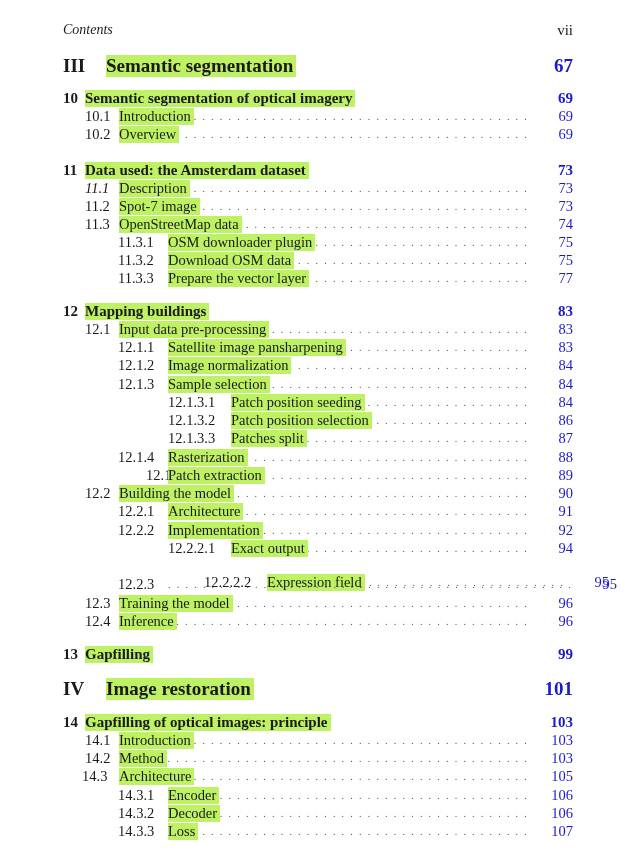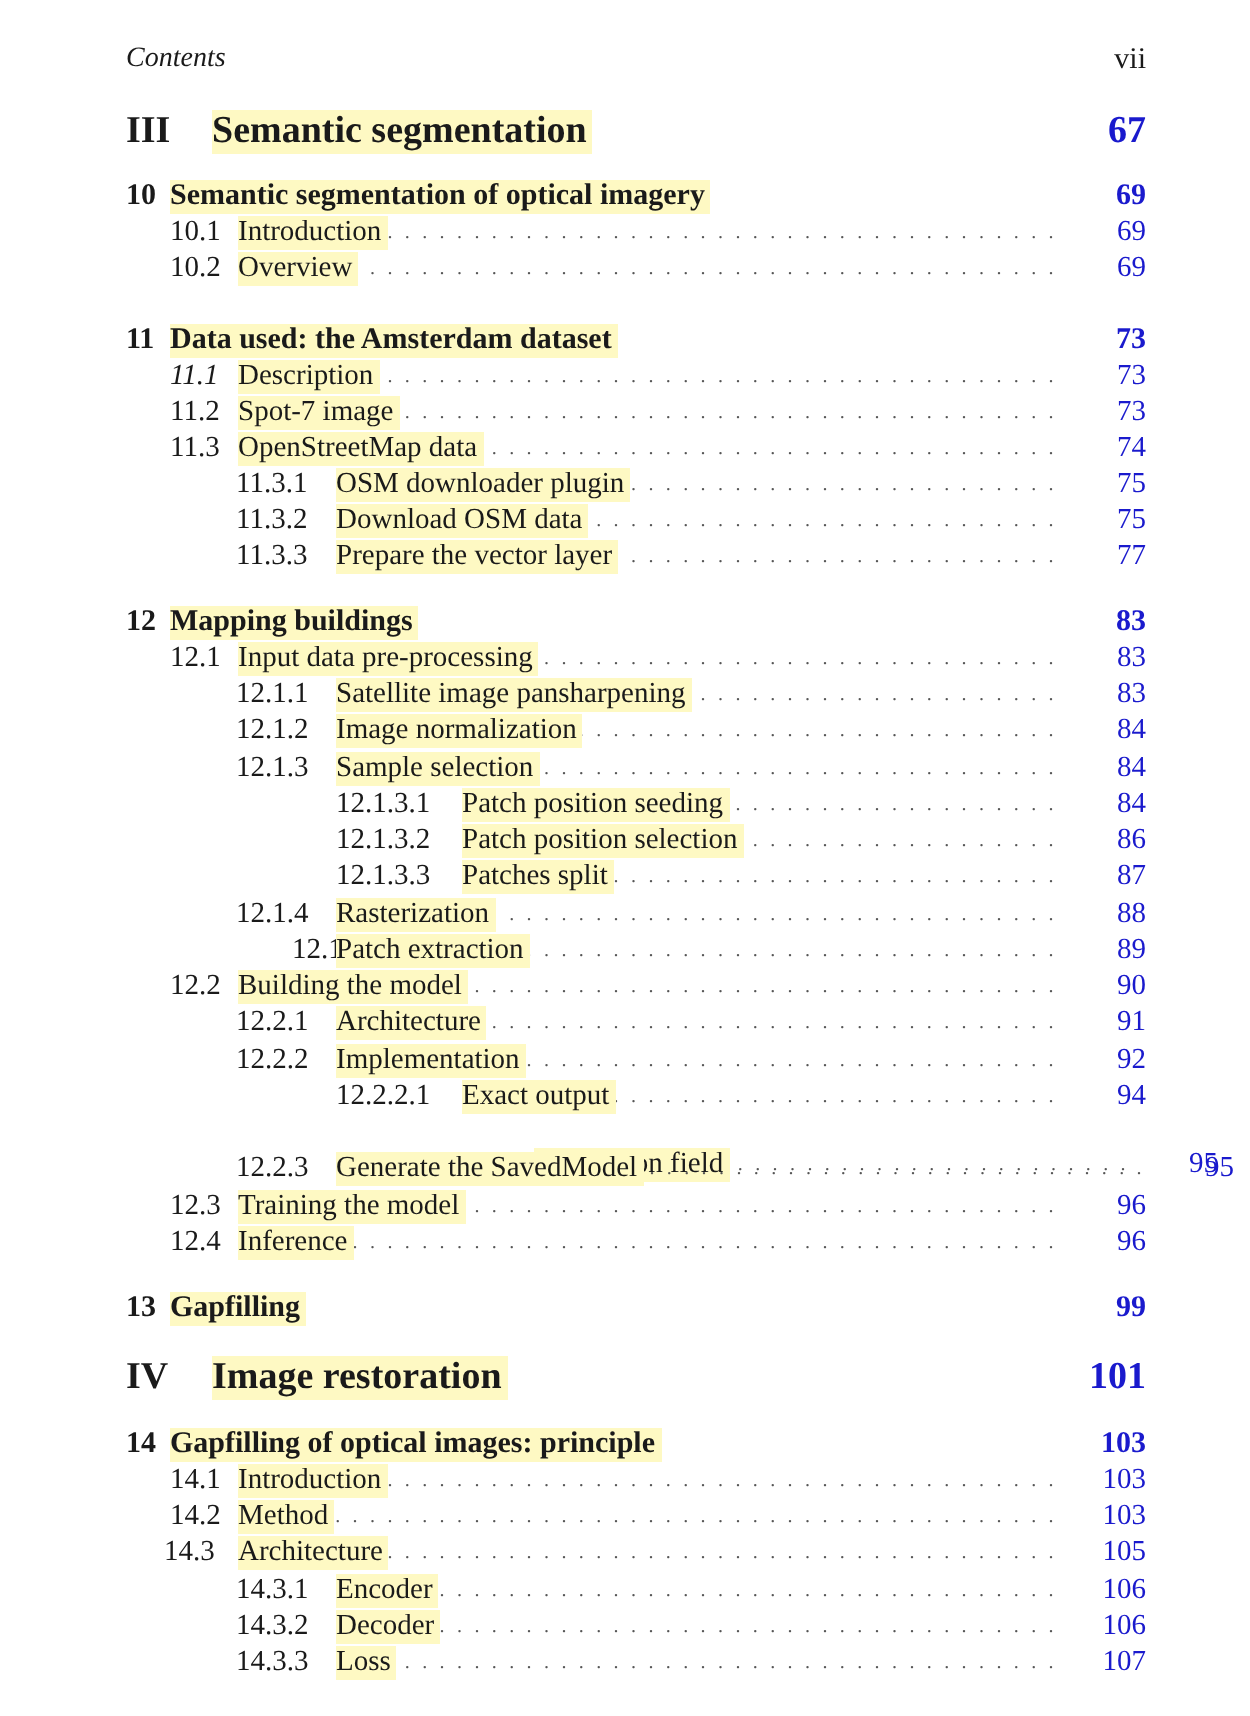--- a/index.html
+++ b/index.html
@@ -5,21 +5,21 @@
   html, body { margin: 0; padding: 0; background: #ffffff; }
   body { width: 625px; height: 858px; position: relative; overflow: hidden;
          font-family: "DejaVu Serif", "Liberation Serif", serif; color: #1a1a1a; }
   .page { position: absolute; left: 0; top: 0; width: 625px; height: 858px; }
   .hdr-left { position: absolute; left: 63px; top: 22px; font-style: italic; font-size: 14px;
               font-family: "Liberation Serif", serif; }
   .hdr-right { position: absolute; right: 52px; top: 22px; font-size: 15px;
                font-family: "Liberation Serif", serif; }
   .row { position: absolute; left: 0; width: 625px; height: 18px; font-family: "Liberation Serif", serif; }
   .row .num { position: absolute; white-space: nowrap; }
-  .row .title { position: absolute; white-space: nowrap; background: #fef9c3; padding-right: 3px; }
+  .row .title { position: absolute; white-space: nowrap; background: #bef264; padding-right: 3px; }
   .row .dots { position: absolute; right: 92px; overflow: hidden; white-space: nowrap; color: #555;
                letter-spacing: 6.2px; font-size: 10px; top: 3px; text-align: right; direction: rtl; }
   .row .pg { position: absolute; right: 52px; text-align: right; color: #1a1acd; }
   .part { font-weight: bold; font-size: 19px; }
   .part .pg { font-size: 19px; }
   .chap { font-weight: bold; font-size: 15px; }
   .sec, .sub, .subsub { font-size: 14.5px; }
 </style>
 </head>
 <body>
@@ -176,21 +176,20 @@
       </div>
       <div class="row subsub" style="top: 574px; margin-left: 36px;">
         <span class="num" style="left: 168px;">12.2.2.2</span>
         <span class="dots" style="left: 231px;">................................................................................</span>
         <span class="title" style="left: 231px;">Expression field</span>
         <span class="pg">95</span>
       </div>
       <div class="row sub" style="top: 576px; padding-left: 44px;">
         <span class="num" style="left: 118px;">12.2.3</span>
         <span class="dots" style="left: 168px;">................................................................................</span>
-        <span class="title" style="left: 168px;">Generate the SavedModel</span>
         <span class="pg">95</span>
       </div>
       <div class="row sec" style="top: 595px;">
         <span class="num" style="left: 85px;">12.3</span>
         <span class="dots" style="left: 119px;">................................................................................</span>
         <span class="title" style="left: 119px;">Training the model</span>
         <span class="pg">96</span>
       </div>
       <div class="row sec" style="top: 613px;">
         <span class="num" style="left: 85px;">12.4</span>

